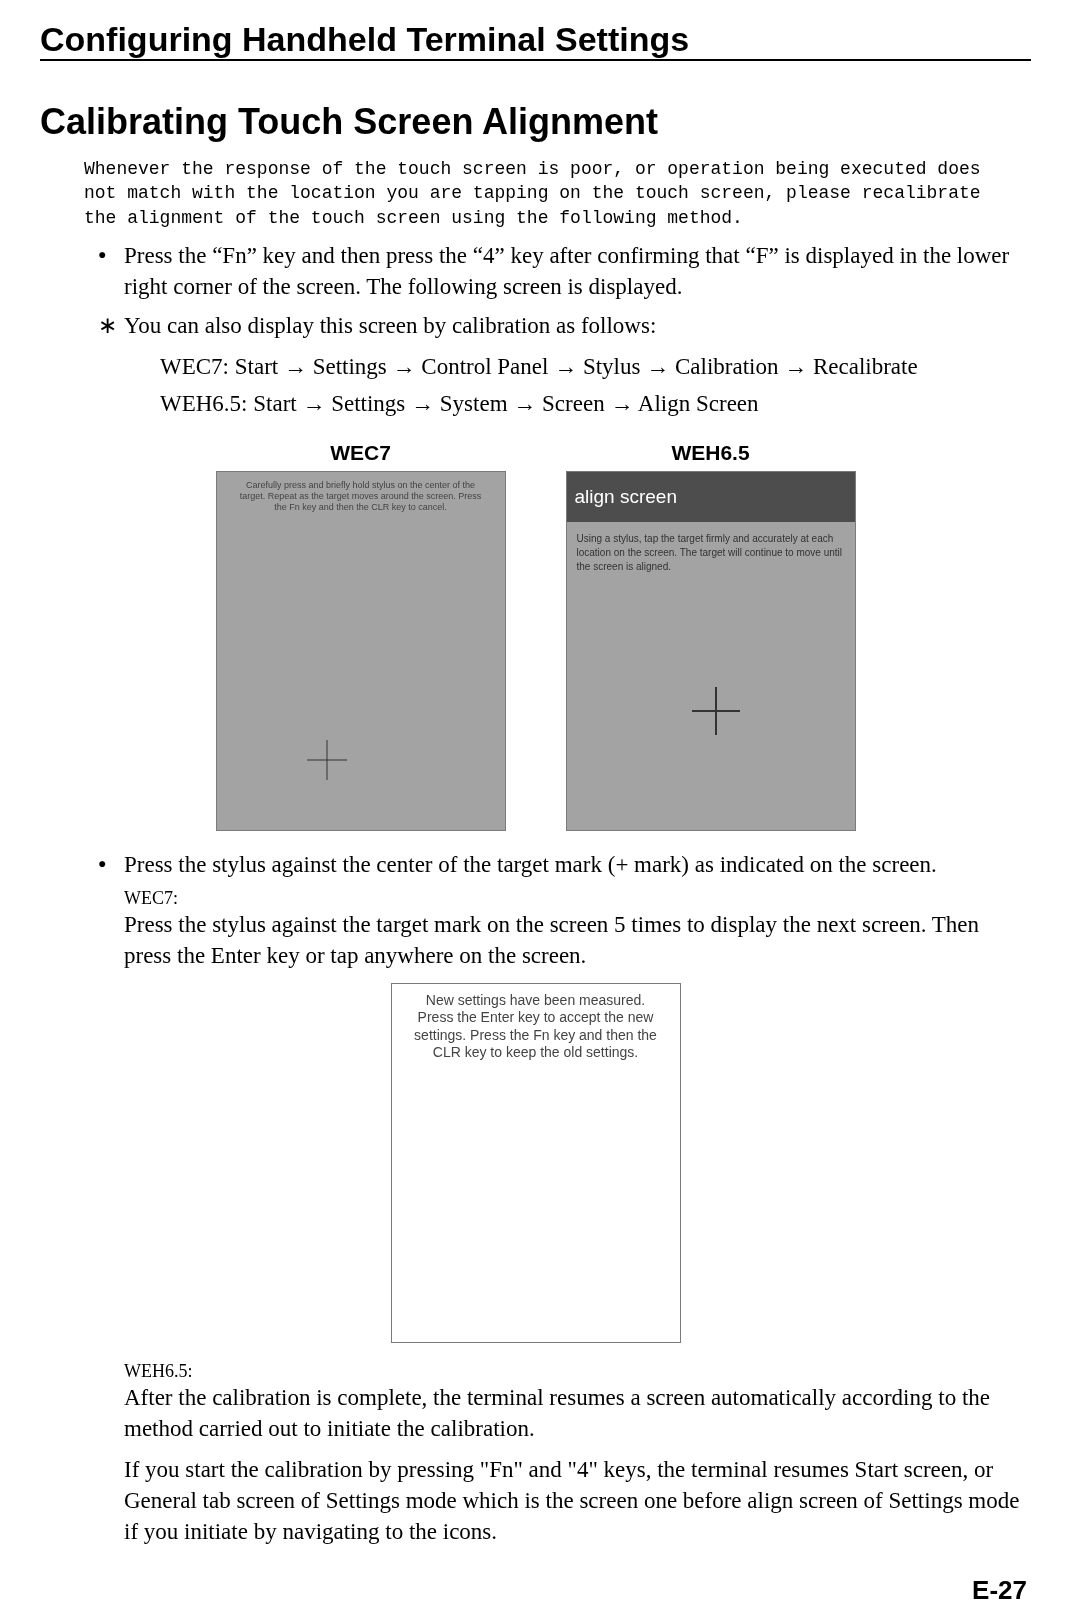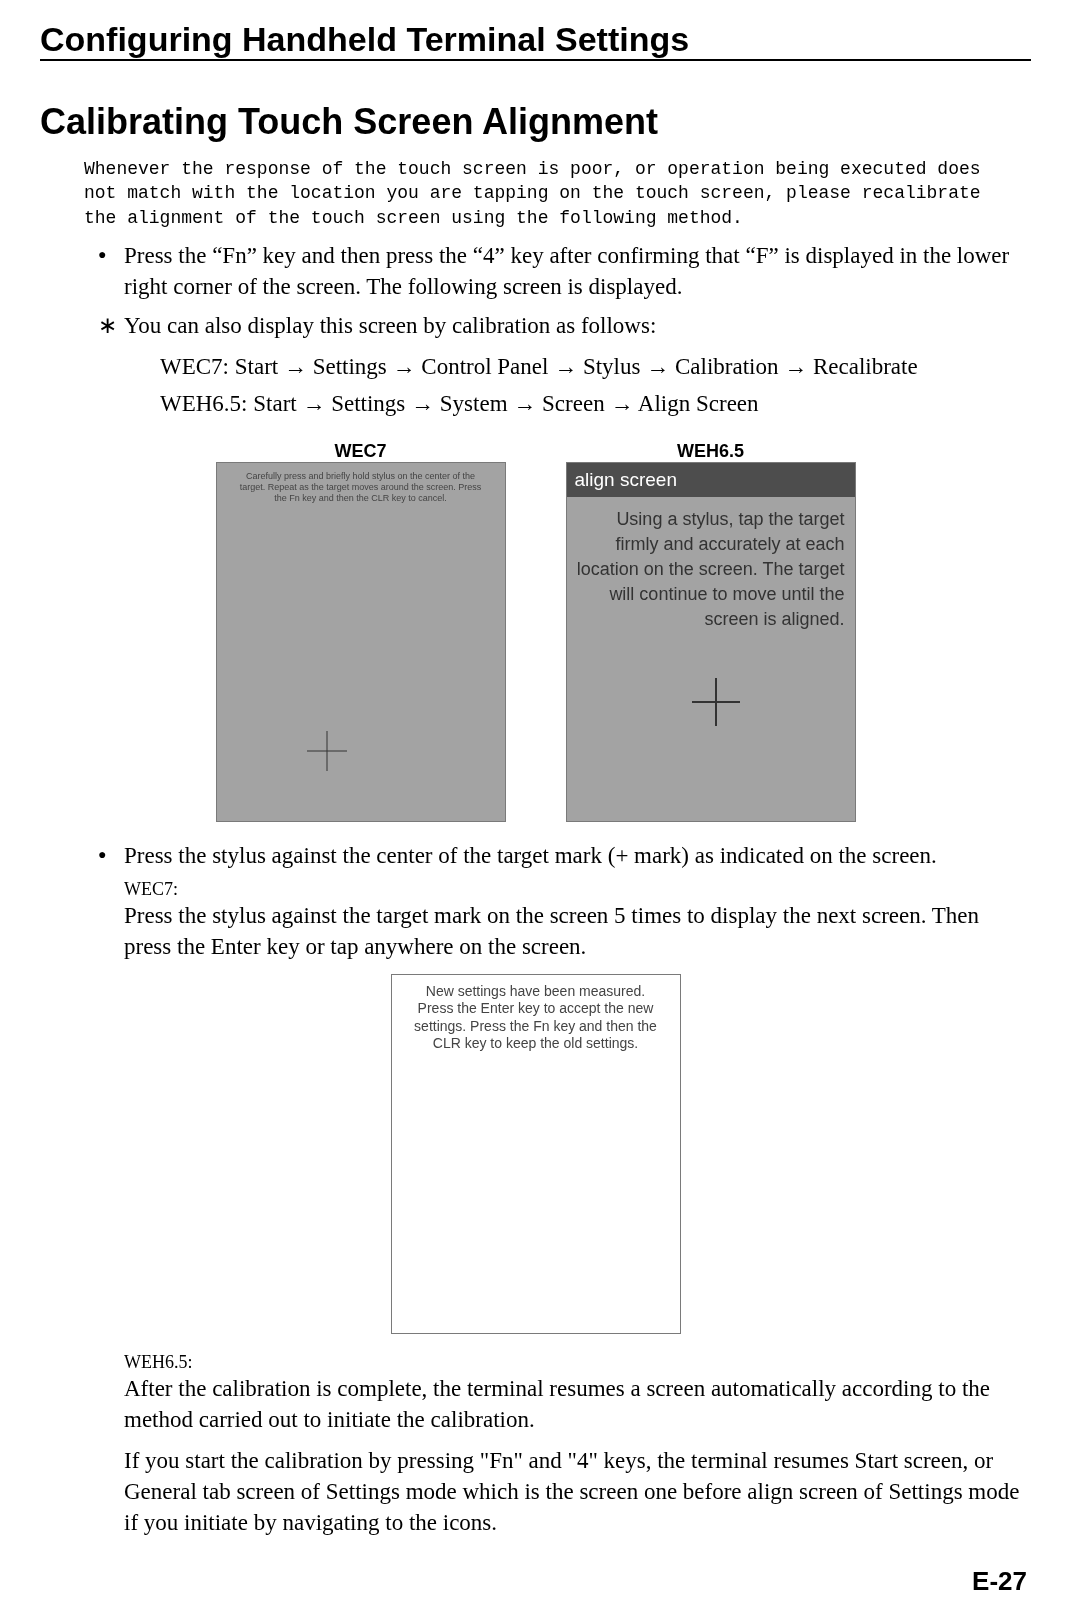--- a/index.html
+++ b/index.html
@@ -57,21 +57,22 @@
       display: flex;
       justify-content: center;
       gap: 60px;
       margin-top: 18px;
       margin-bottom: 18px;
     }
     .figure-col { text-align: center; }
     .fig-caption {
       font-family: Arial, Helvetica, sans-serif;
       font-weight: bold;
-      font-size: 18px;
+      font-size: 21px;
+      margin-bottom: 6px;
     }
     .device-screen {
       width: 290px;
       height: 360px;
       border: 1px solid #7a7a7a;
       background: #a3a3a3;
       position: relative;
       font-family: Arial, Helvetica, sans-serif;
     }
     .wec7-instr {
@@ -89,30 +90,30 @@
     .crosshair .h, .crosshair .v {
       position: absolute;
       background: #333;
     }
     .crosshair .h { top: 50%; left: 0; right: 0; height: 1px; transform: translateY(-50%); }
     .crosshair .v { left: 50%; top: 0; bottom: 0; width: 1px; transform: translateX(-50%); }
     .weh65-bar {
       background: #4d4d4d;
       color: #fff;
       font-size: 19px;
-      padding: 6px 8px;
+      padding: 14px 8px;
       text-align: left;
       font-family: Arial, Helvetica, sans-serif;
     }
     .weh65-instr {
-      font-size: 18px;
+      font-size: 10px;
       color: #333;
       line-height: 1.4;
       padding: 10px 10px 0 10px;
-      text-align: right;
+      text-align: left;
     }
     .wec7-complete {
       width: 290px;
       height: 360px;
       border: 1px solid #7a7a7a;
       background: #fff;
       margin: 12px auto 18px auto;
       position: relative;
       font-family: Arial, Helvetica, sans-serif;
     }

